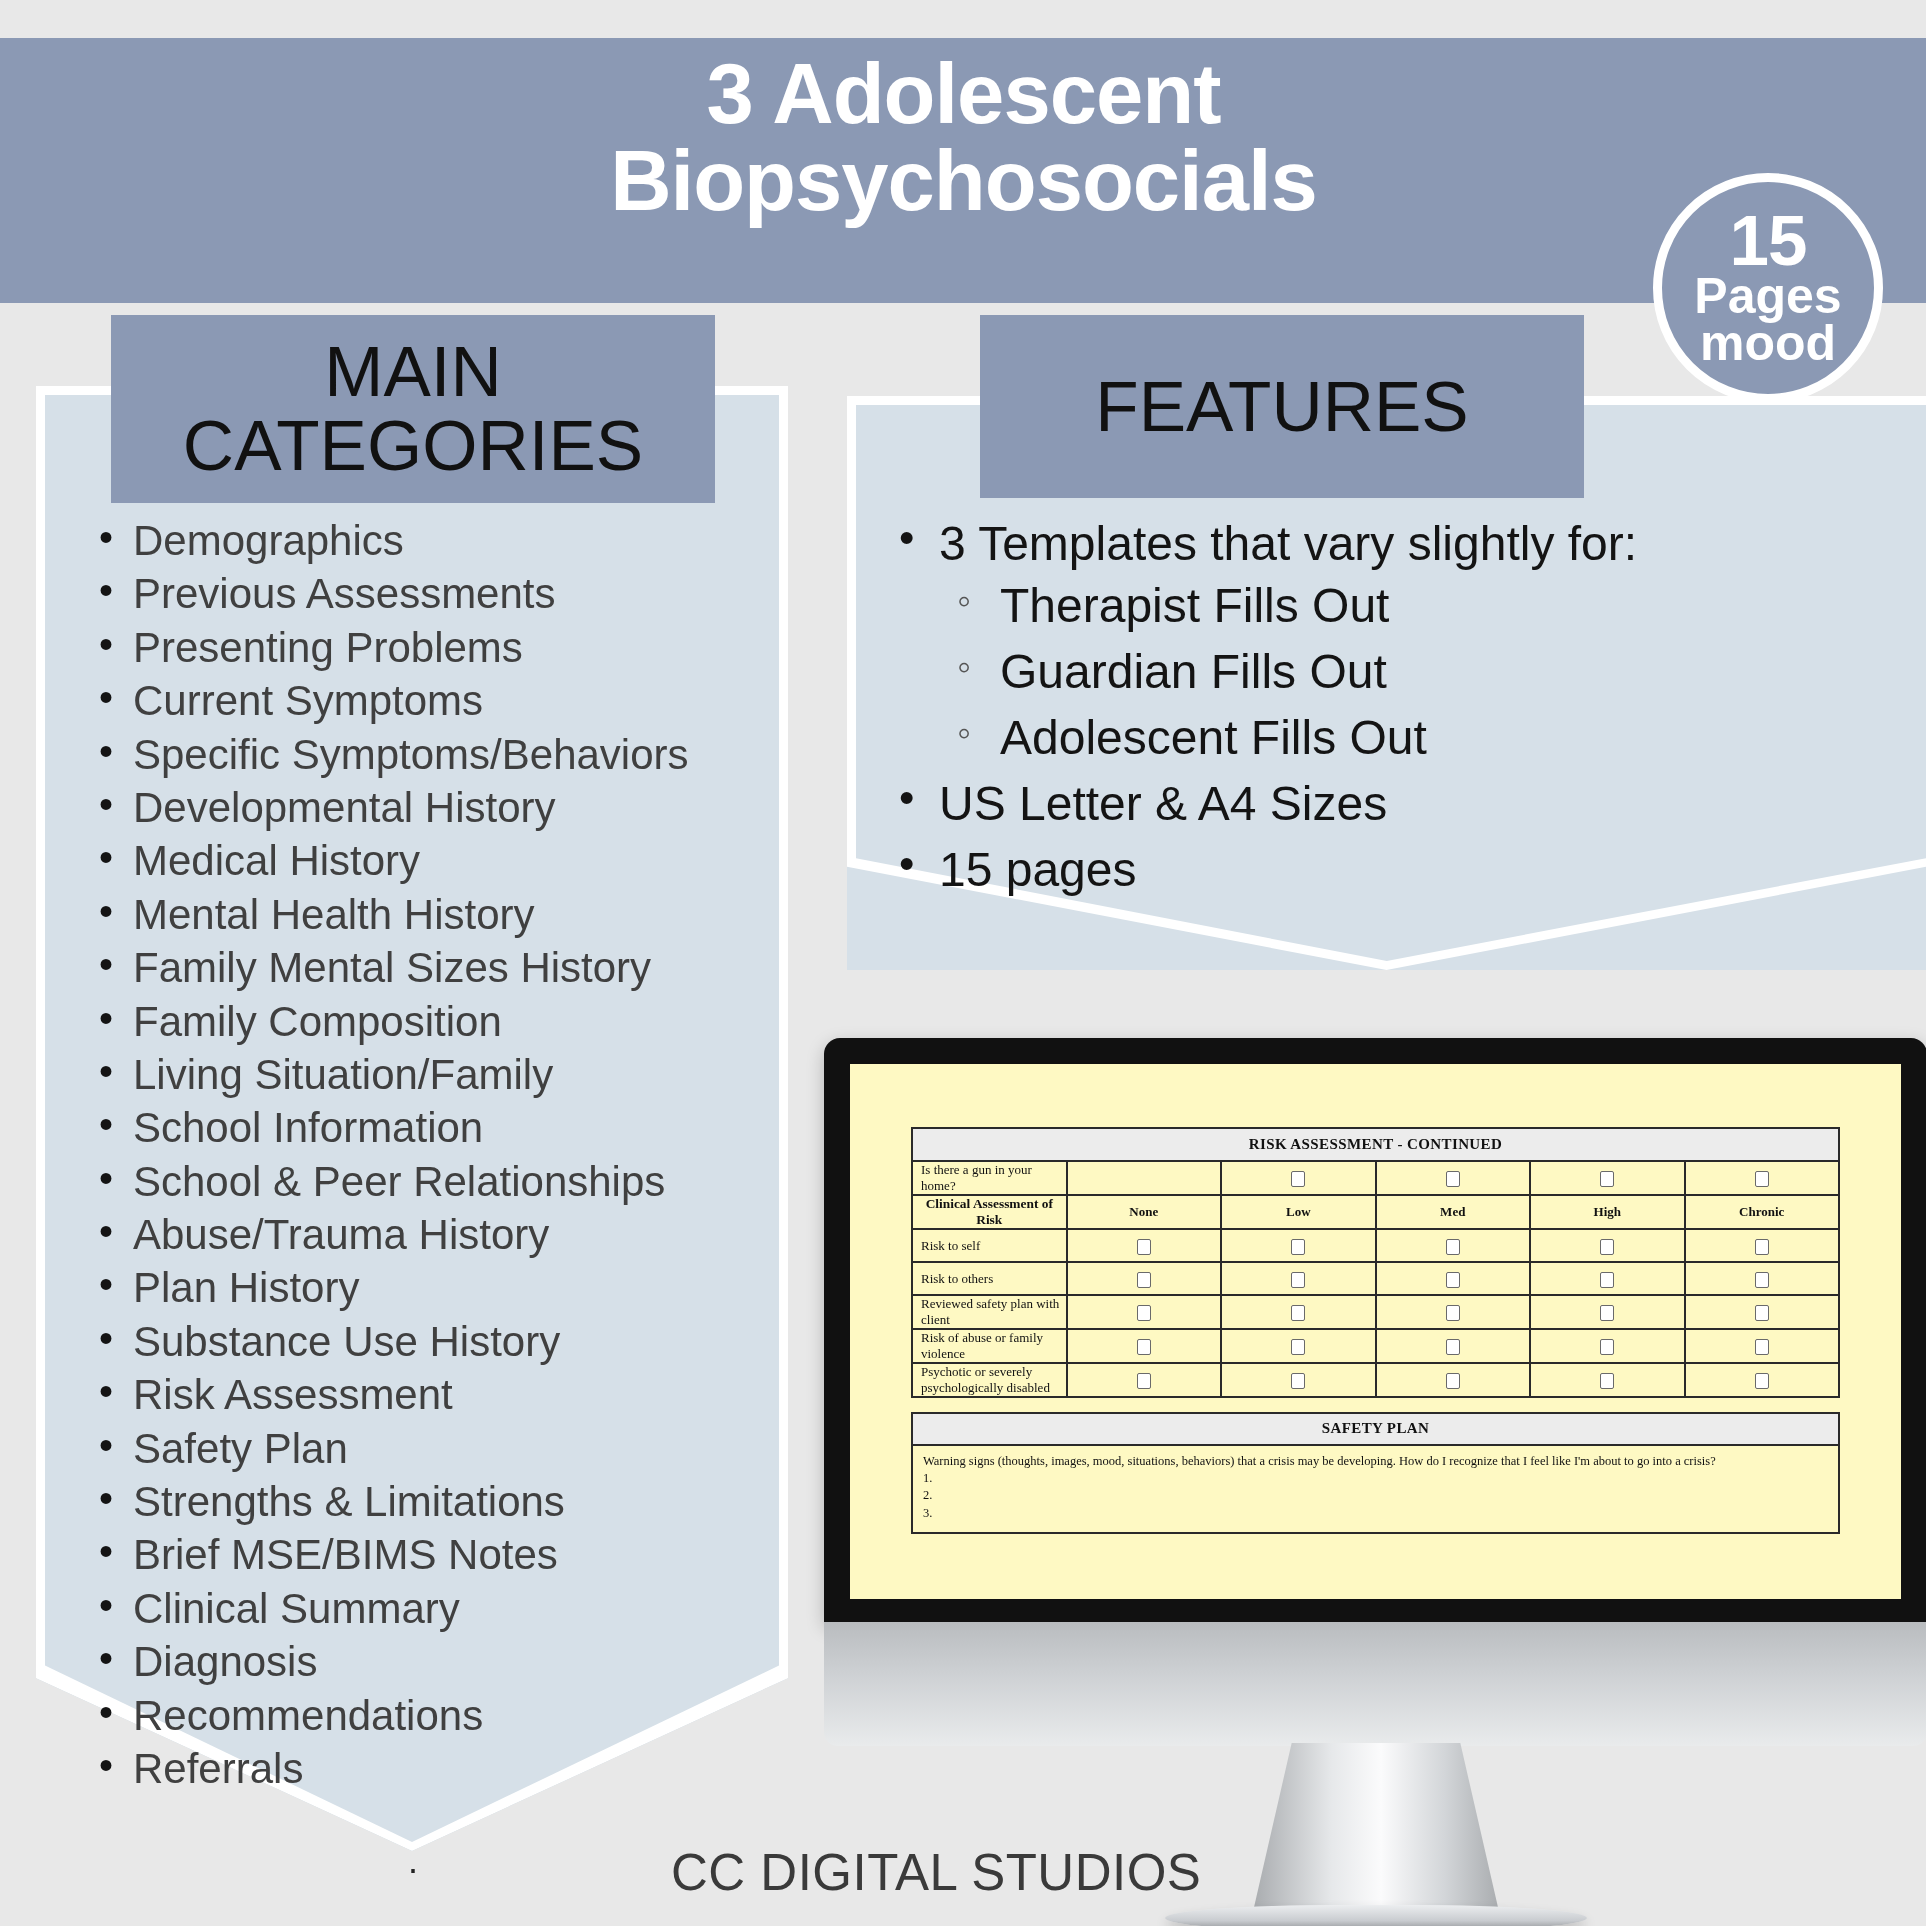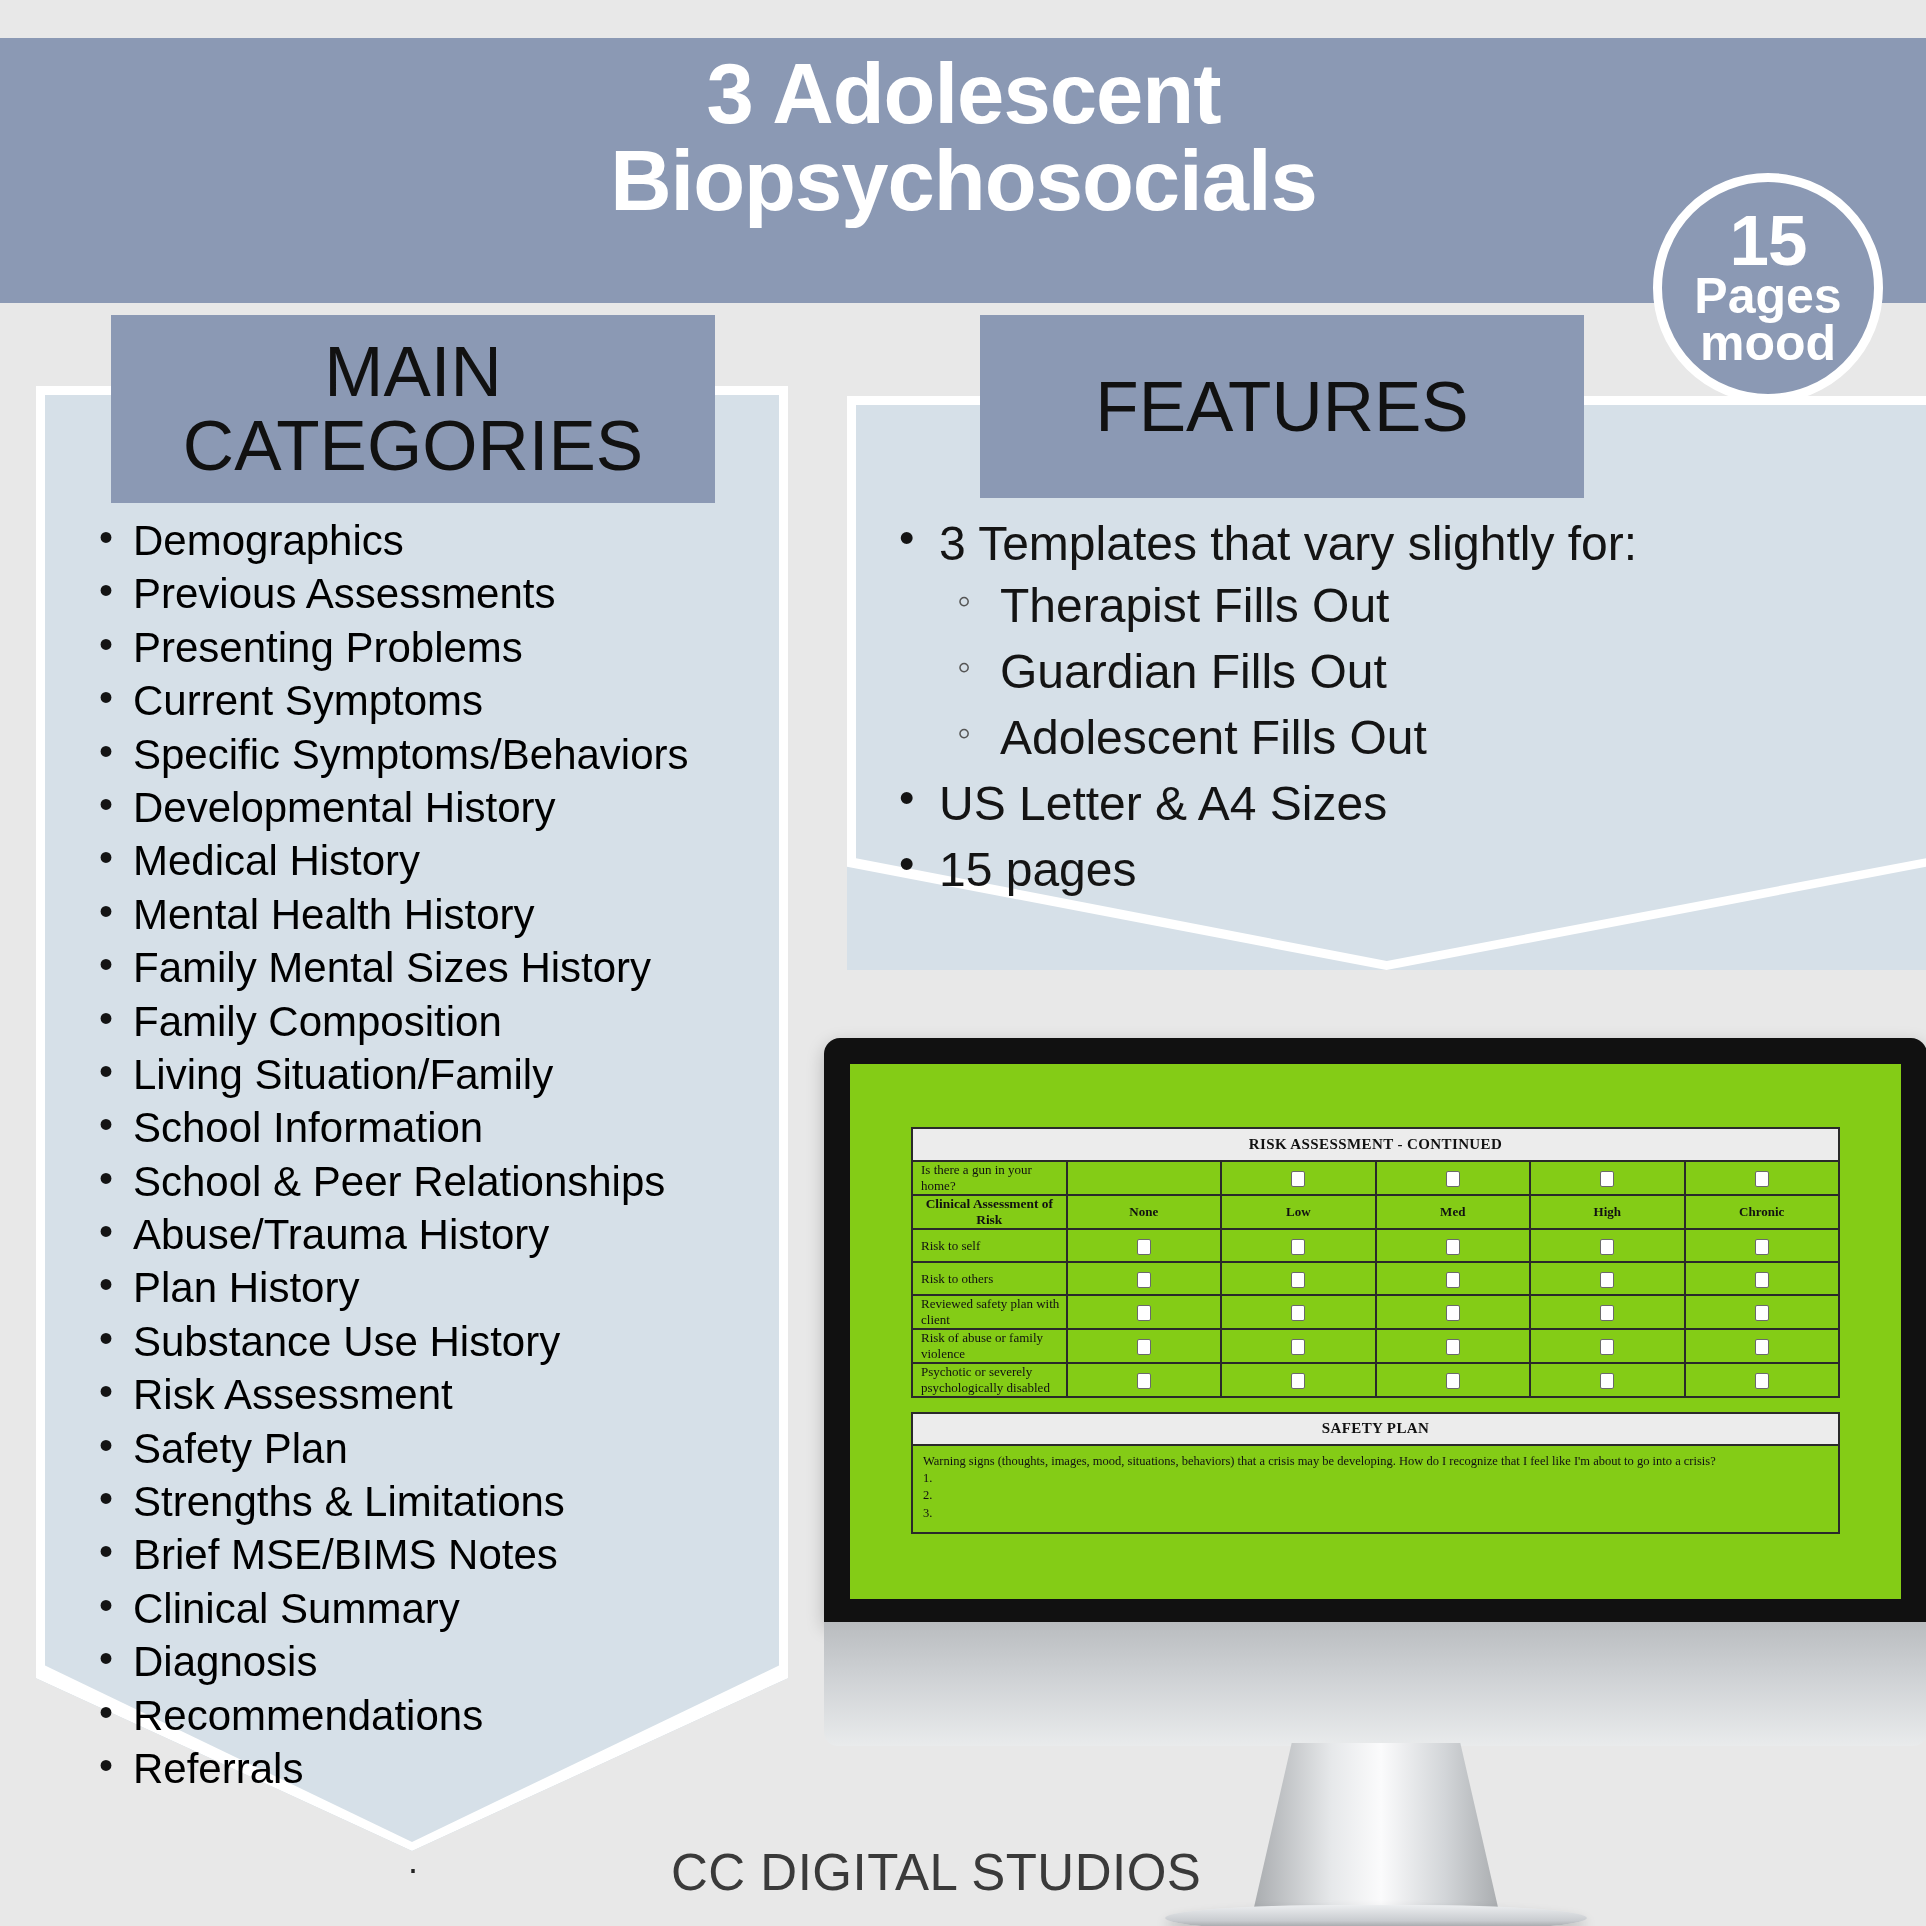--- a/index.html
+++ b/index.html
@@ -136,21 +136,21 @@
     position: absolute;
     z-index: 20;
   }
   ul.catlist {
     left: 91px; top: 520px;
     width: 693px;
   }
   ul.catlist > li {
     position: relative;
     font-size: 42px;
-    color: #000000;
+    color: #404040;
     line-height: 1.0;
     padding-left: 42px;
     margin-bottom: 11.4px;
     white-space: nowrap;
   }
   ul.catlist > li::before {
     content: "\2022";
     position: absolute;
     left: 8px; top: -3px;
     font-size: 40px;
@@ -219,21 +219,21 @@
     left: 0; top: 0;
     width: 1103px; height: 584px;
     background: #111111;
     border-radius: 16px 16px 0 0;
     box-shadow: 0 6px 18px rgba(0,0,0,0.22);
   }
   .monitor-screen {
     position: absolute;
     left: 26px; top: 26px;
     width: 1051px; height: 535px;
-    background: #84cc16;
+    background: #fef9c3;
     overflow: hidden;
   }
   .monitor-chin {
     position: absolute;
     left: 0; top: 584px;
     width: 1103px; height: 124px;
     background: linear-gradient(180deg,#b9bcbf 0%, #cfd2d5 45%, #e9ebec 100%);
     border-radius: 0 0 14px 14px;
   }
   .monitor-stand {

